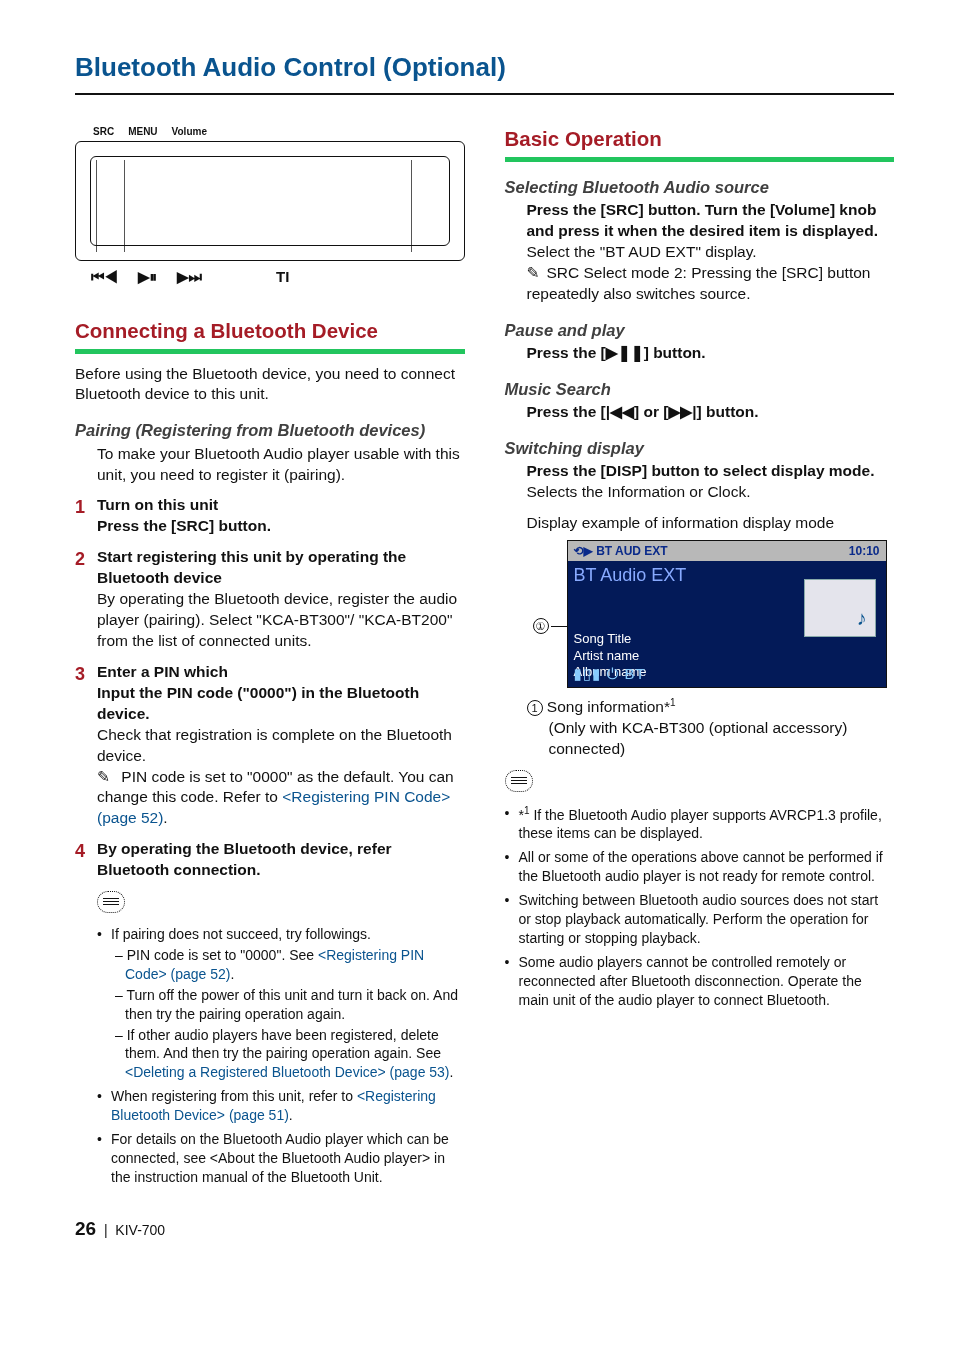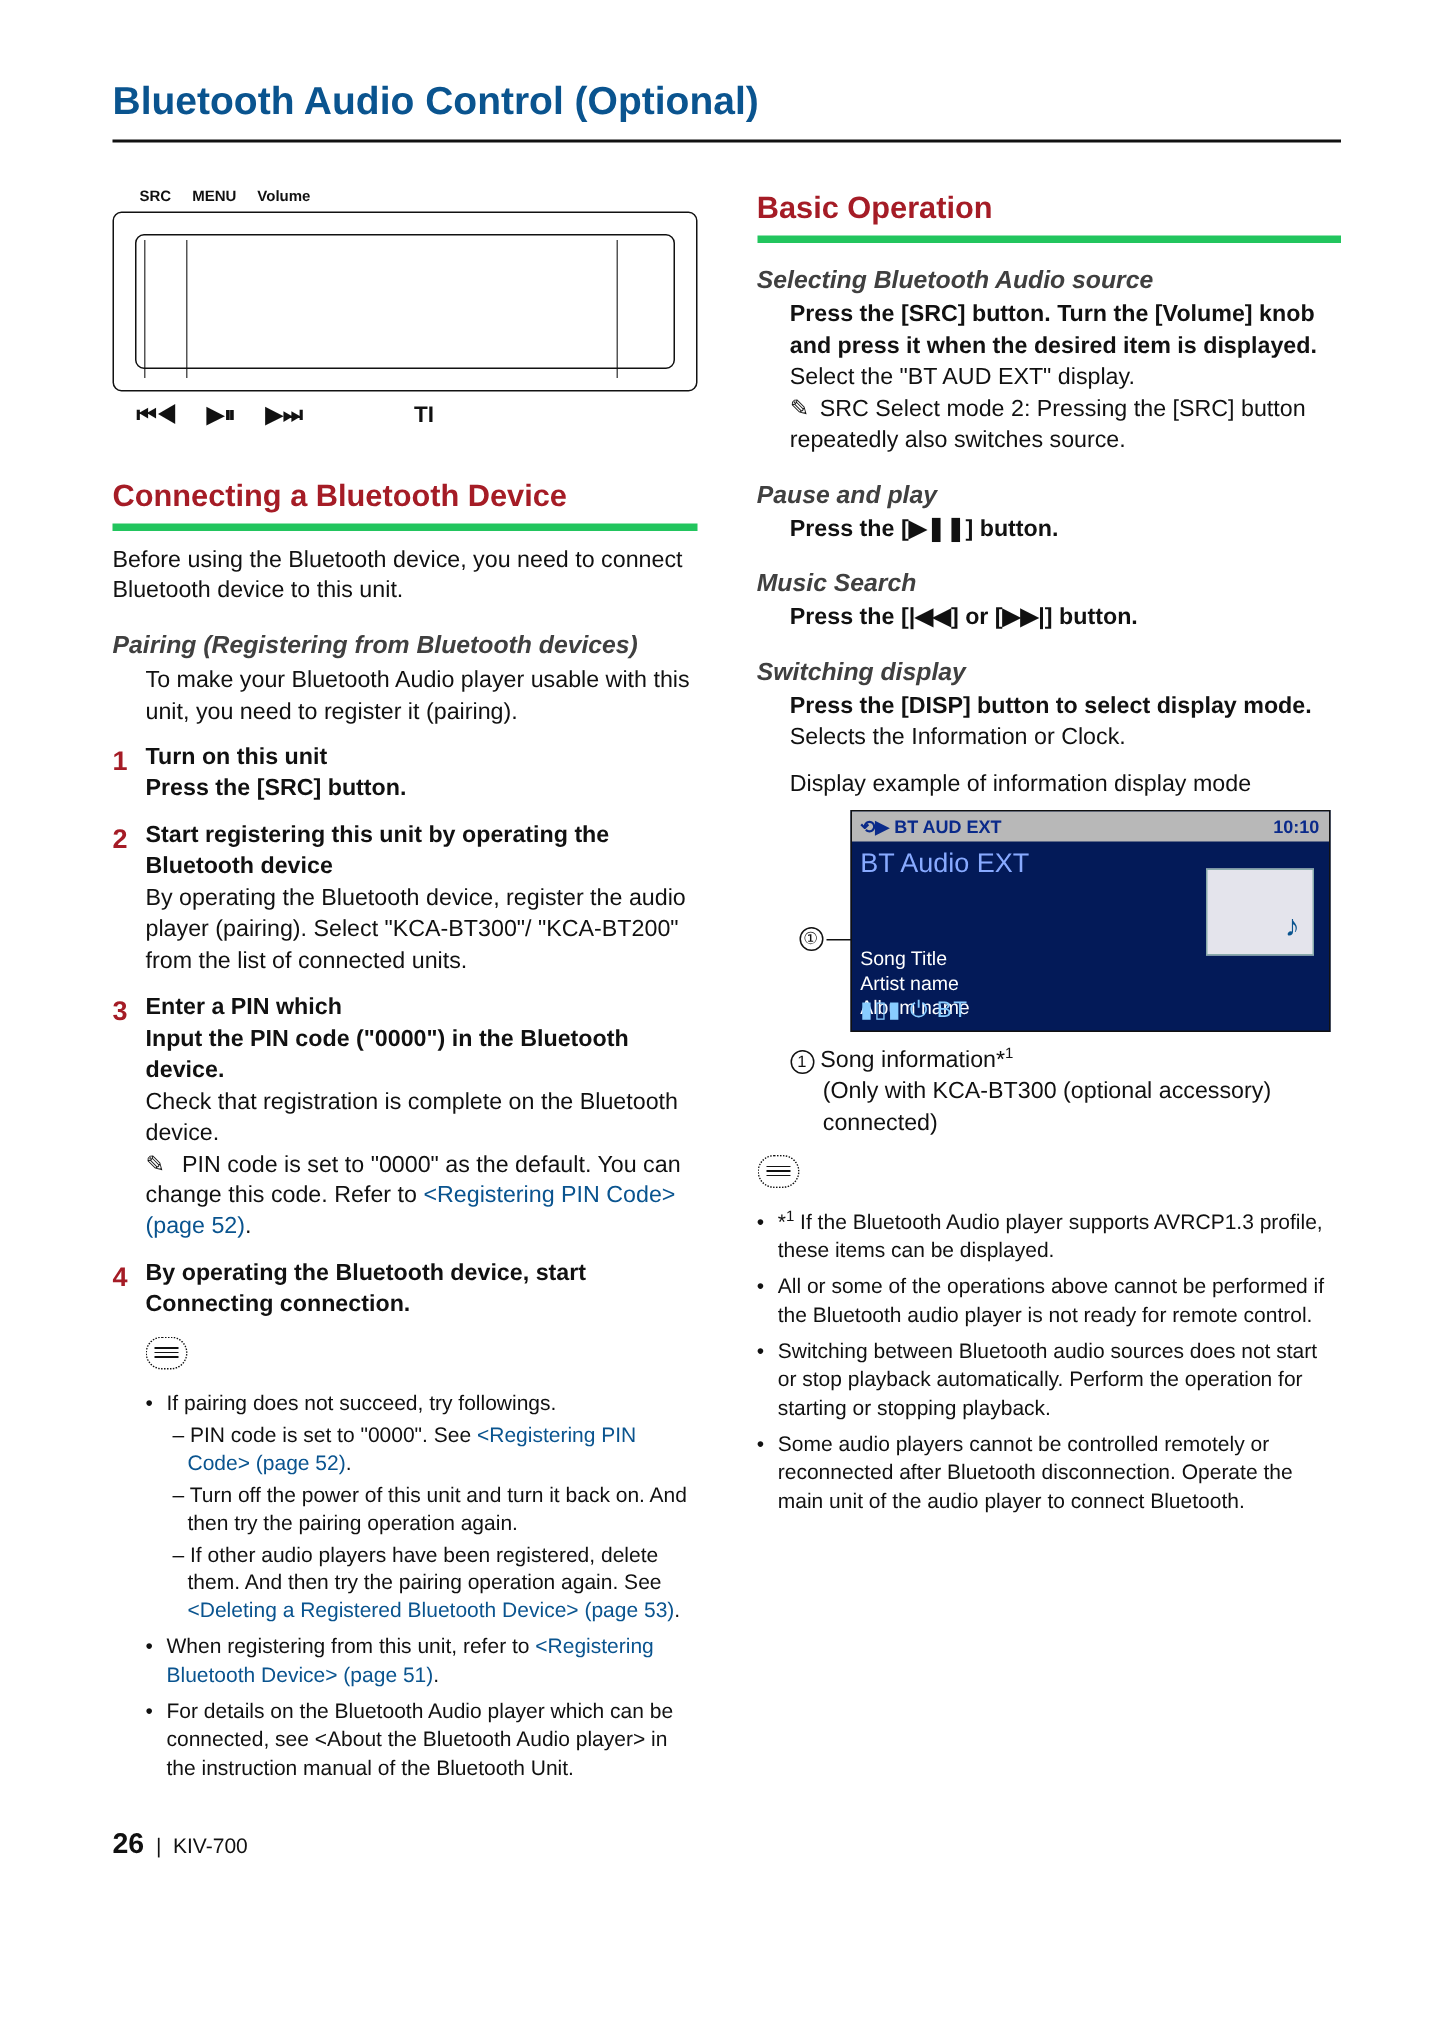--- a/index.html
+++ b/index.html
@@ -184,21 +184,21 @@
         <div class="pencil">
           <span>PIN code is set to "0000" as the default. You can change this code. Refer to </span><span class="link">&lt;Registering PIN Code&gt; (page 52)</span><span>.</span>
         </div>
       </div>
     </div>
 
     
     <div class="step">
       <div class="step-num">4</div>
       <div class="step-body">
-        <div class="bold">By operating the Bluetooth device, start Connecting connection.</div>
+        <div class="bold">By operating the Bluetooth device, refer Bluetooth connection.</div>
       </div>
     </div>
 
     <span class="note-icon"></span>
     <ul class="notes">
       <li>
         <span>If pairing does not succeed, try followings.</span>
         <div class="sub-dash">– <span>PIN code is set to "0000". See </span><span class="link">&lt;Registering PIN Code&gt; (page 52)</span><span>.</span></div>
         <div class="sub-dash">– <span>Turn off the power of this unit and turn it back on. And then try the pairing operation again.</span></div>
         <div class="sub-dash">– <span>If other audio players have been registered, delete them. And then try the pairing operation again. See </span><span class="link">&lt;Deleting a Registered Bluetooth Device&gt; (page 53)</span><span>.</span></div>

